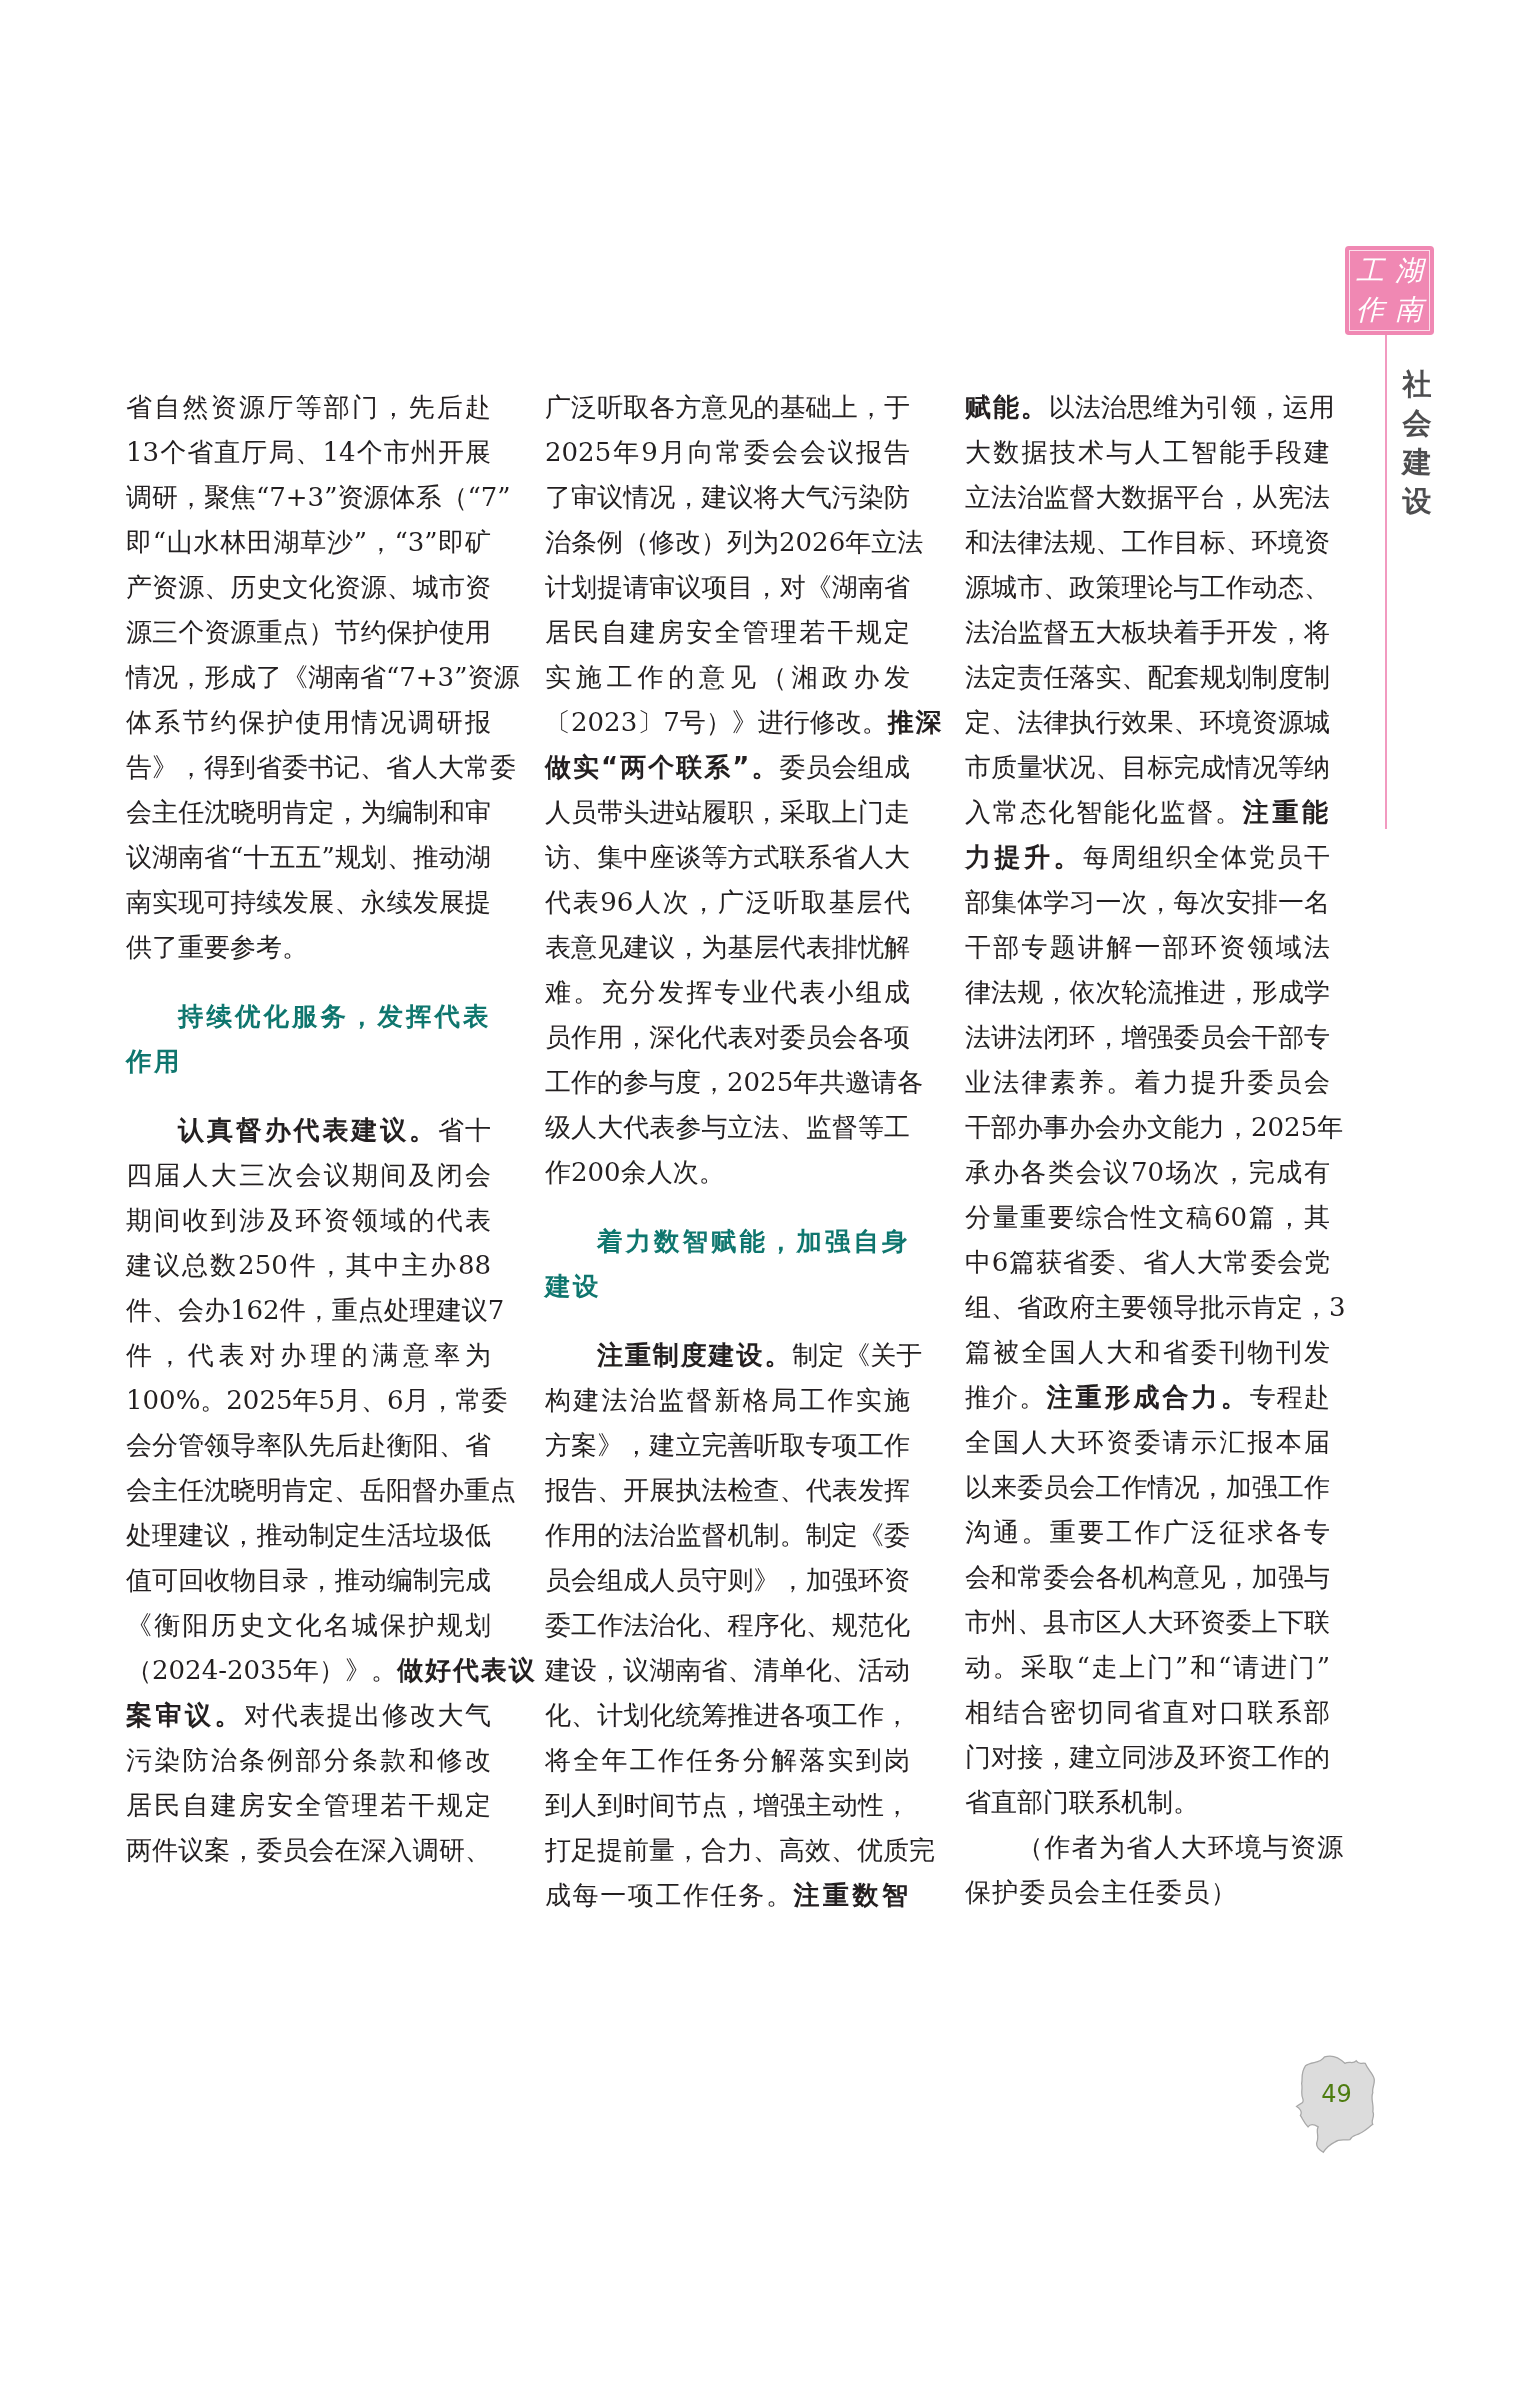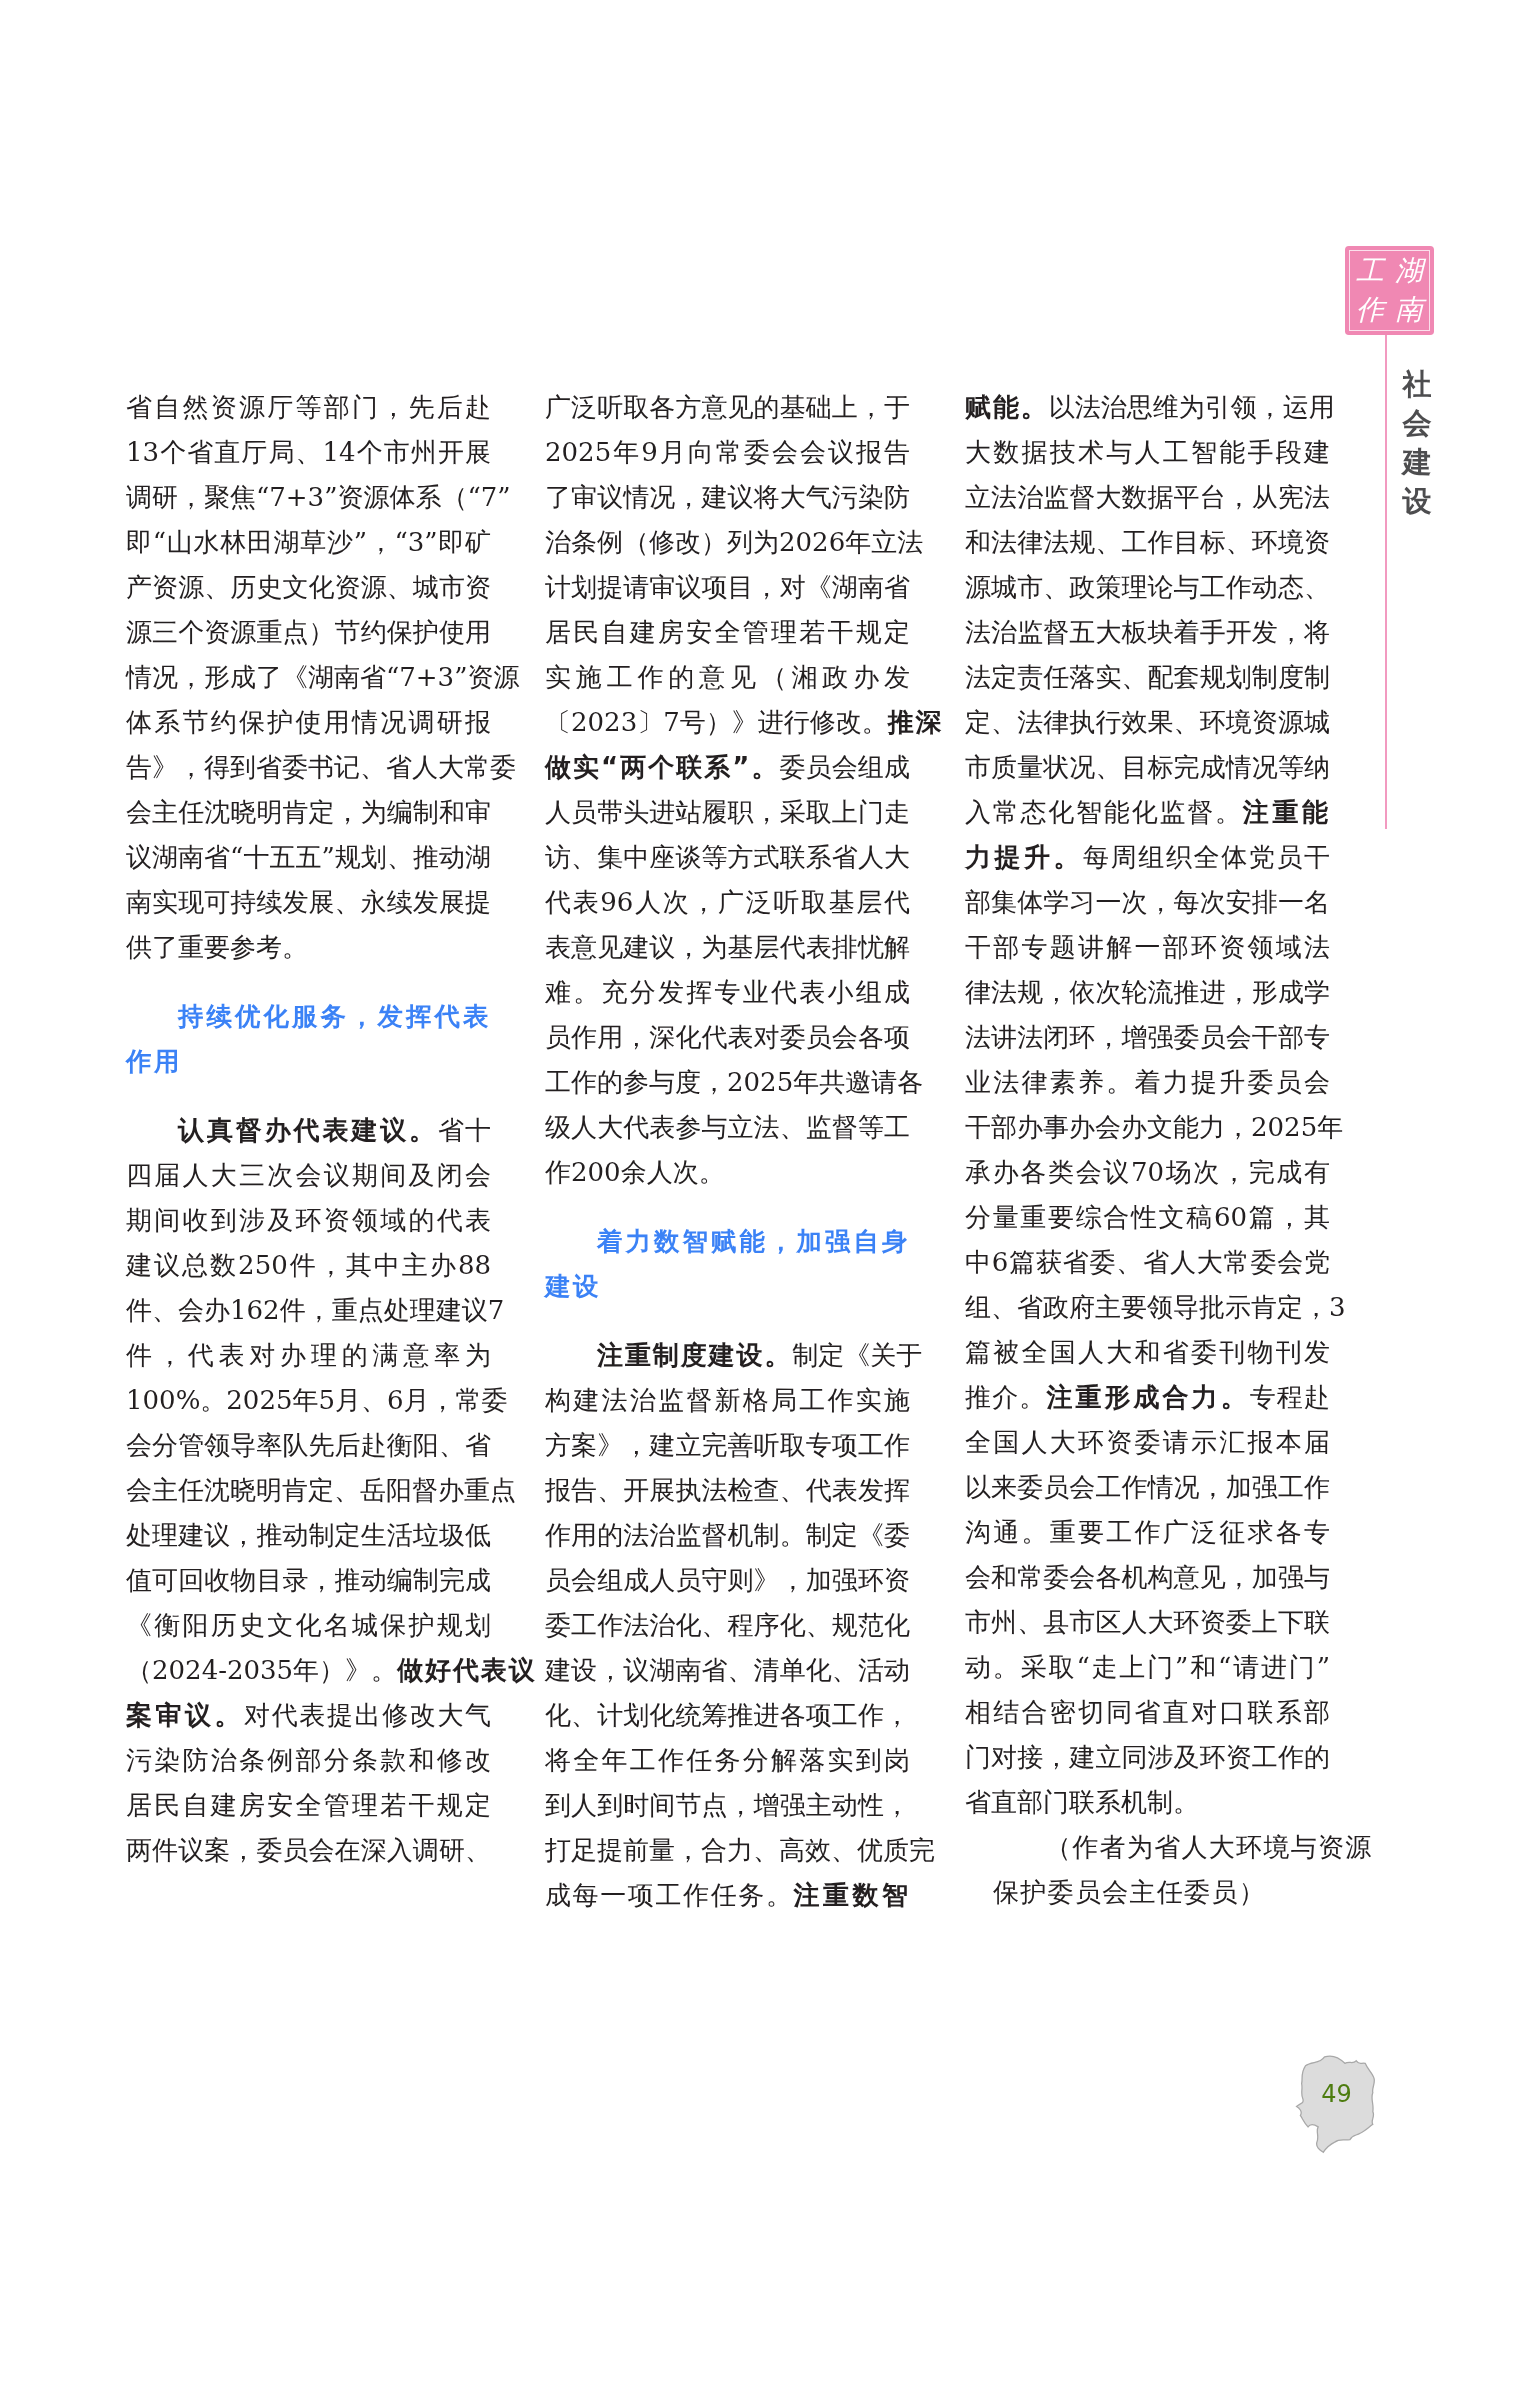--- a/index.html
+++ b/index.html
@@ -7,26 +7,26 @@
          font-family: "DejaVu Serif", "Liberation Serif", serif; color: #231f20; }
   .col { position: absolute; top: 385px; width: 365px; }
   .col1 { left: 126px; }
   .col2 { left: 545px; }
   .col3 { left: 965px; }
   .line { font-size: 26px; line-height: 45px; height: 45px; white-space: nowrap;
           text-align: justify; text-align-last: justify; letter-spacing: 0; overflow: visible; }
   .line.last { text-align-last: left; }
   .b { font-weight: bold; font-family: "DejaVu Sans", "Liberation Sans", sans-serif; letter-spacing: 1.9px; }
   .heading { font-family: "DejaVu Sans", "Liberation Sans", sans-serif; font-weight: bold;
-             color: #3b82f6; font-size: 25.4px; line-height: 45px; height: 45px;
+             color: #0f766e; font-size: 25.4px; line-height: 45px; height: 45px;
              white-space: nowrap; text-align: justify; text-align-last: justify; letter-spacing: 2.5px; }
   .heading.last { text-align-last: left; }
   .indent { padding-left: 52px; }
   .gap-sm { height: 24px; }
-  .byline { letter-spacing: 1.3px; margin-left: 28px; }
+  .byline { letter-spacing: 1.3px; }
 
   .stamp { position: absolute; left: 1345px; top: 246px; width: 89px; height: 89px;
            background: #f088b3; border-radius: 3.8px; box-sizing: border-box; padding: 4.4px; }
   .stamp-inner { width: 100%; height: 100%; border: 1.3px solid #fbe0ec; box-sizing: border-box;
                  display: grid; grid-template-columns: 1fr 1fr; grid-template-rows: 1fr 1fr;
                  direction: rtl; }
   .stamp-char { color: #ffffff; font-family: "DejaVu Serif", serif; font-style: italic;
                 font-size: 28px; display: flex; align-items: center; justify-content: center; direction: ltr; }
   .vline { position: absolute; left: 1385px; top: 335px; width: 1.9px; height: 494px; background: #f29ac0; }
   .section-label { position: absolute; left: 1398px; top: 365px; width: 38px;

